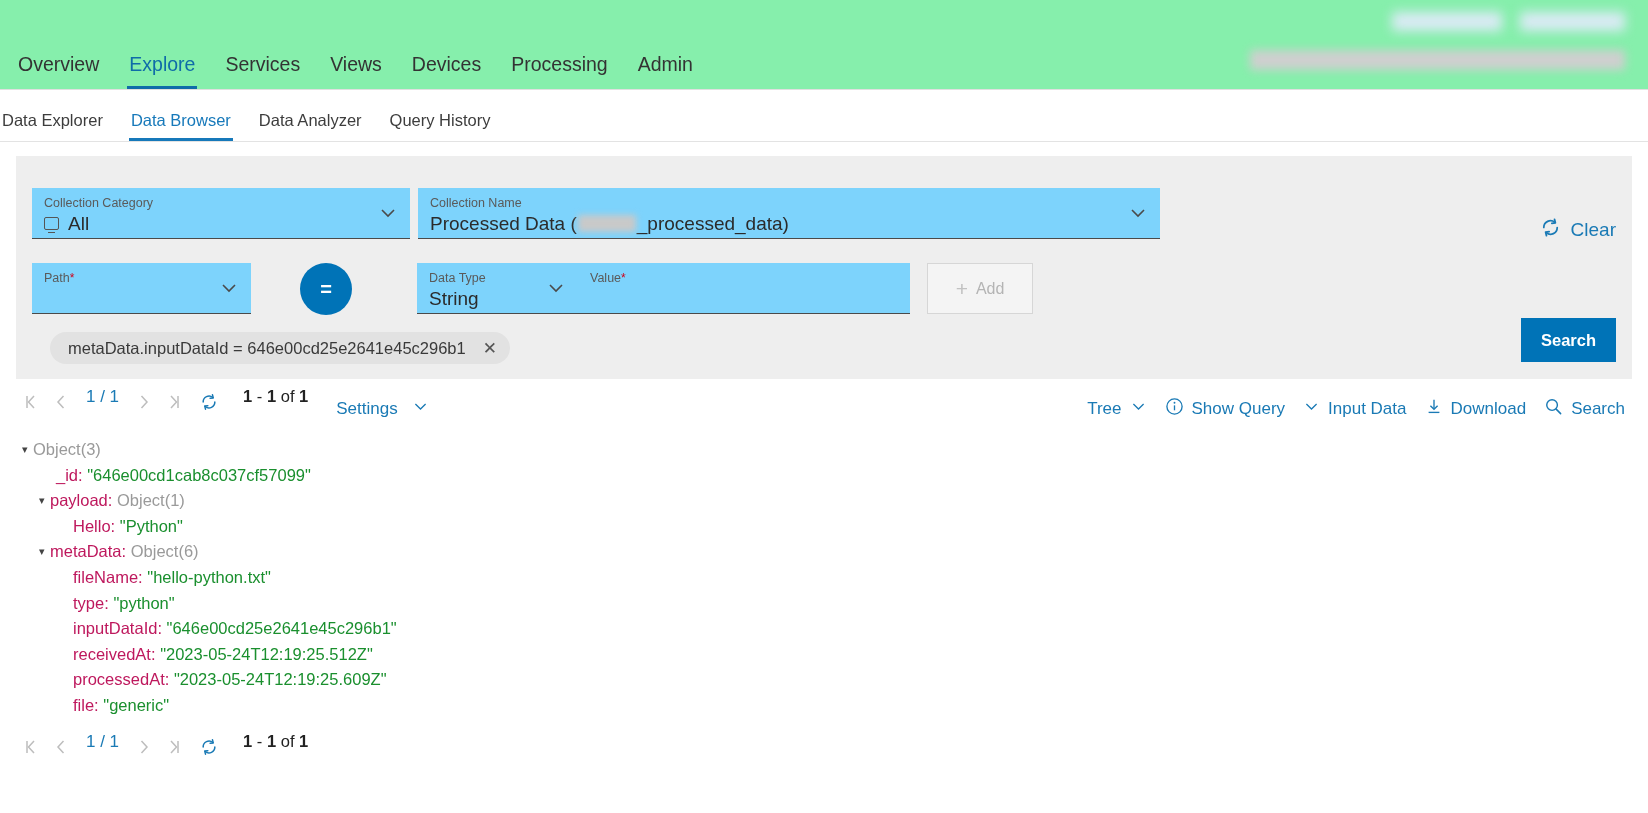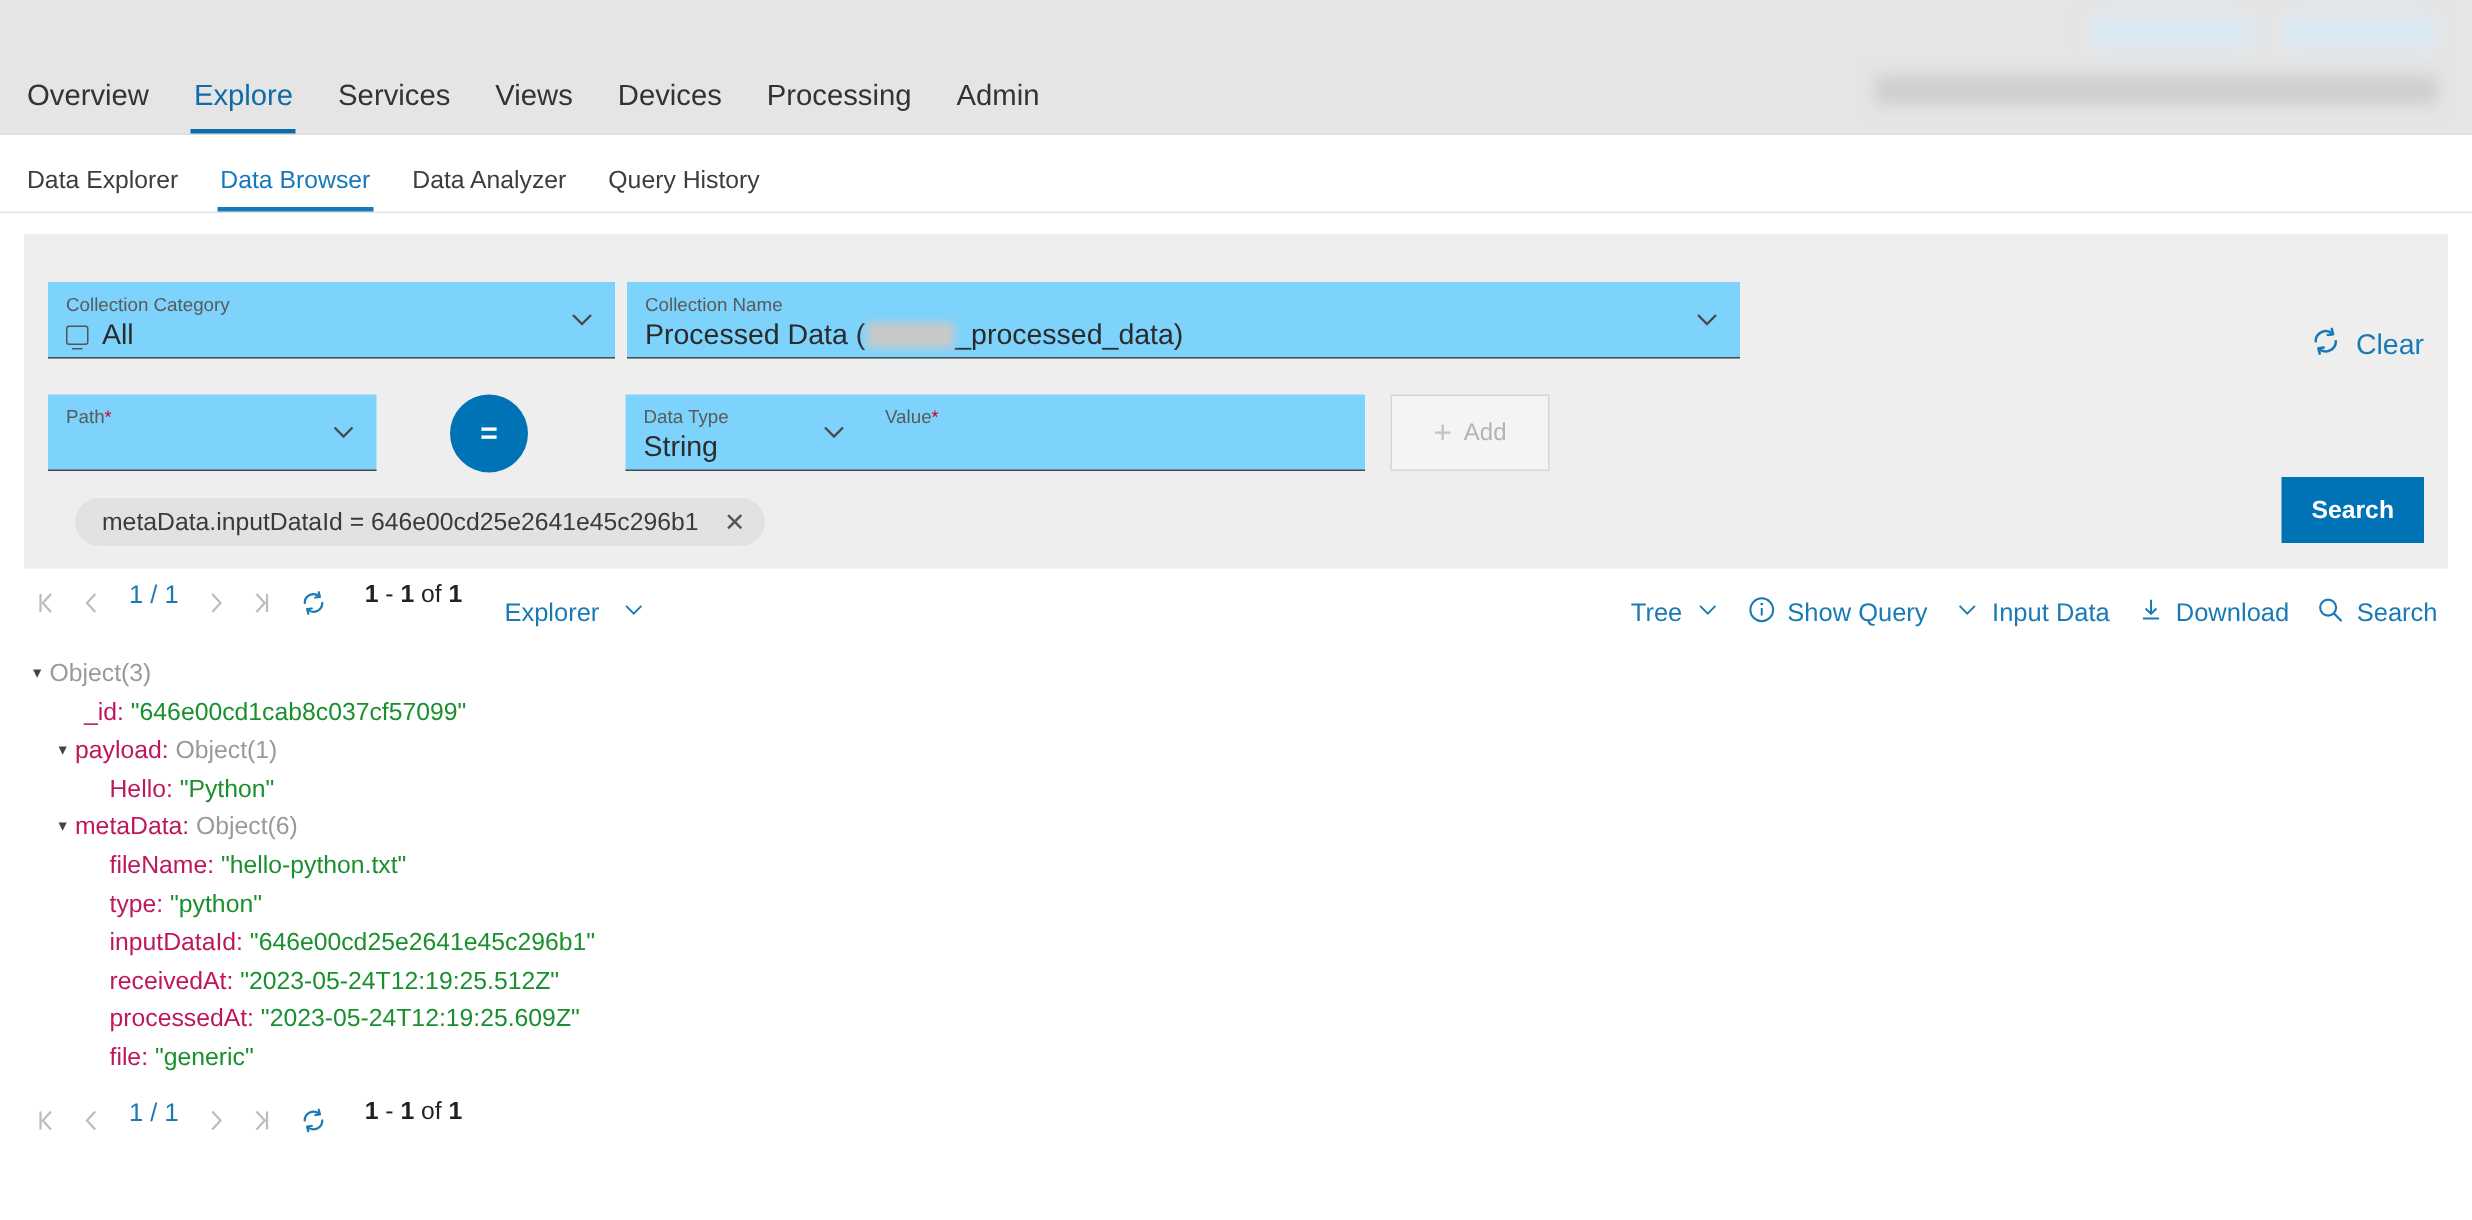--- a/index.html
+++ b/index.html
@@ -11,21 +11,21 @@
     background: #ffffff;
     font-family: "Liberation Sans", sans-serif;
     color: #333333;
     overflow: hidden;
   }
 
   
   .topbar {
     position: relative;
     height: 90px;
-    background: #e5e5e5;
+    background: #86efac;
     border-bottom: 1px solid #e0e0e0;
   }
   .mainnav {
     position: absolute;
     left: 16px;
     bottom: 0;
     display: flex;
     align-items: flex-end;
     gap: 26px;
   }
@@ -56,21 +56,20 @@
   }
 
   
   .subnav {
     position: relative;
     height: 52px;
     background: #ffffff;
     border-bottom: 1px solid #e3e3e3;
     display: flex;
     align-items: flex-end;
-    padding-left: 16px;
     gap: 24px;
   }
   .subnav-item {
     font-size: 16.5px;
     color: #3d3d3d;
     padding: 0 2px 10px 2px;
     cursor: pointer;
     border-bottom: 3px solid transparent;
     white-space: nowrap;
     line-height: 1;
@@ -481,21 +480,21 @@
         <path d="M5 12a7 7 0 0 1 11.5-5.4" fill="none" stroke="#1a7ab5" stroke-width="1.8" stroke-linecap="round"></path>
         <path d="M19 12a7 7 0 0 1-11.5 5.4" fill="none" stroke="#1a7ab5" stroke-width="1.8" stroke-linecap="round"></path>
         <path d="M16.2 3.4 L17.1 7.1 L13.4 7.6" fill="none" stroke="#1a7ab5" stroke-width="1.8" stroke-linecap="round" stroke-linejoin="round"></path>
         <path d="M7.8 20.6 L6.9 16.9 L10.6 16.4" fill="none" stroke="#1a7ab5" stroke-width="1.8" stroke-linecap="round" stroke-linejoin="round"></path>
       </svg>
     </div>
     <div class="pg-range">
       <b>1</b><span> - </span><b>1</b><span> of </span><b>1</b>
     </div>
     <div class="settings-link">
-      <span>Explorer</span>
+      <span>Settings</span>
       <span>
         <svg width="17" height="17" viewBox="0 0 20 20">
             <path d="M4 7 L10 13 L16 7" fill="none" stroke="#1a7ab5" stroke-width="1.5"></path>
           </svg>
       </span>
     </div>
   </div>
 
   <div class="toolbar-right">
     <div class="tr-item">

